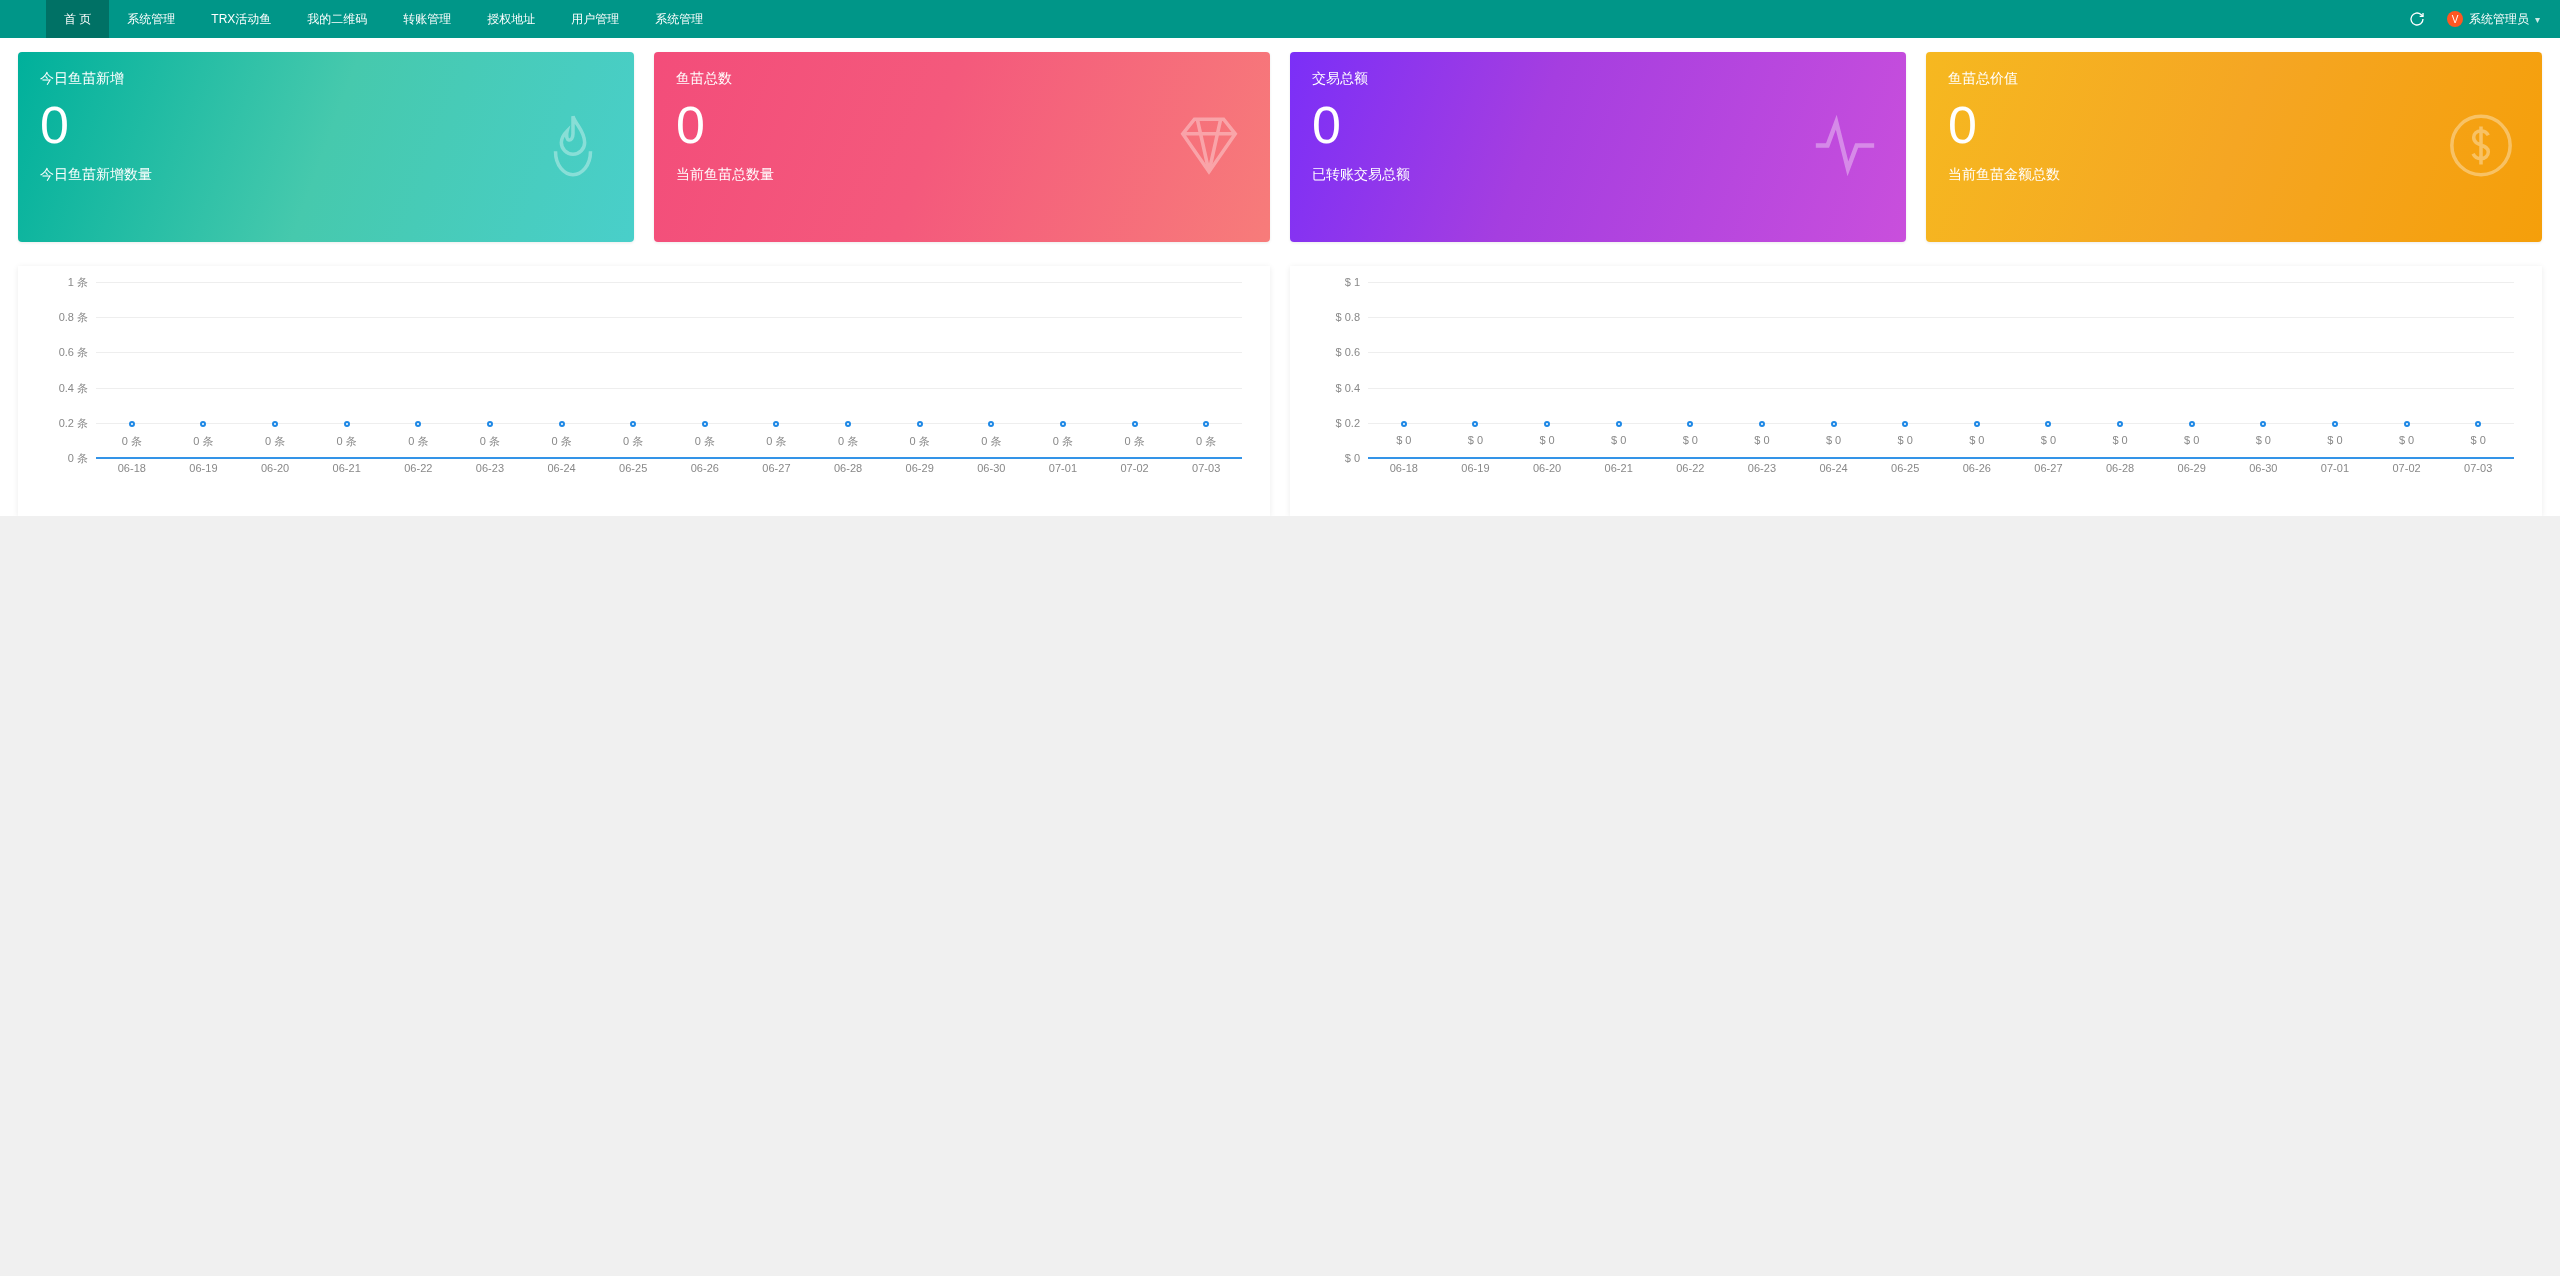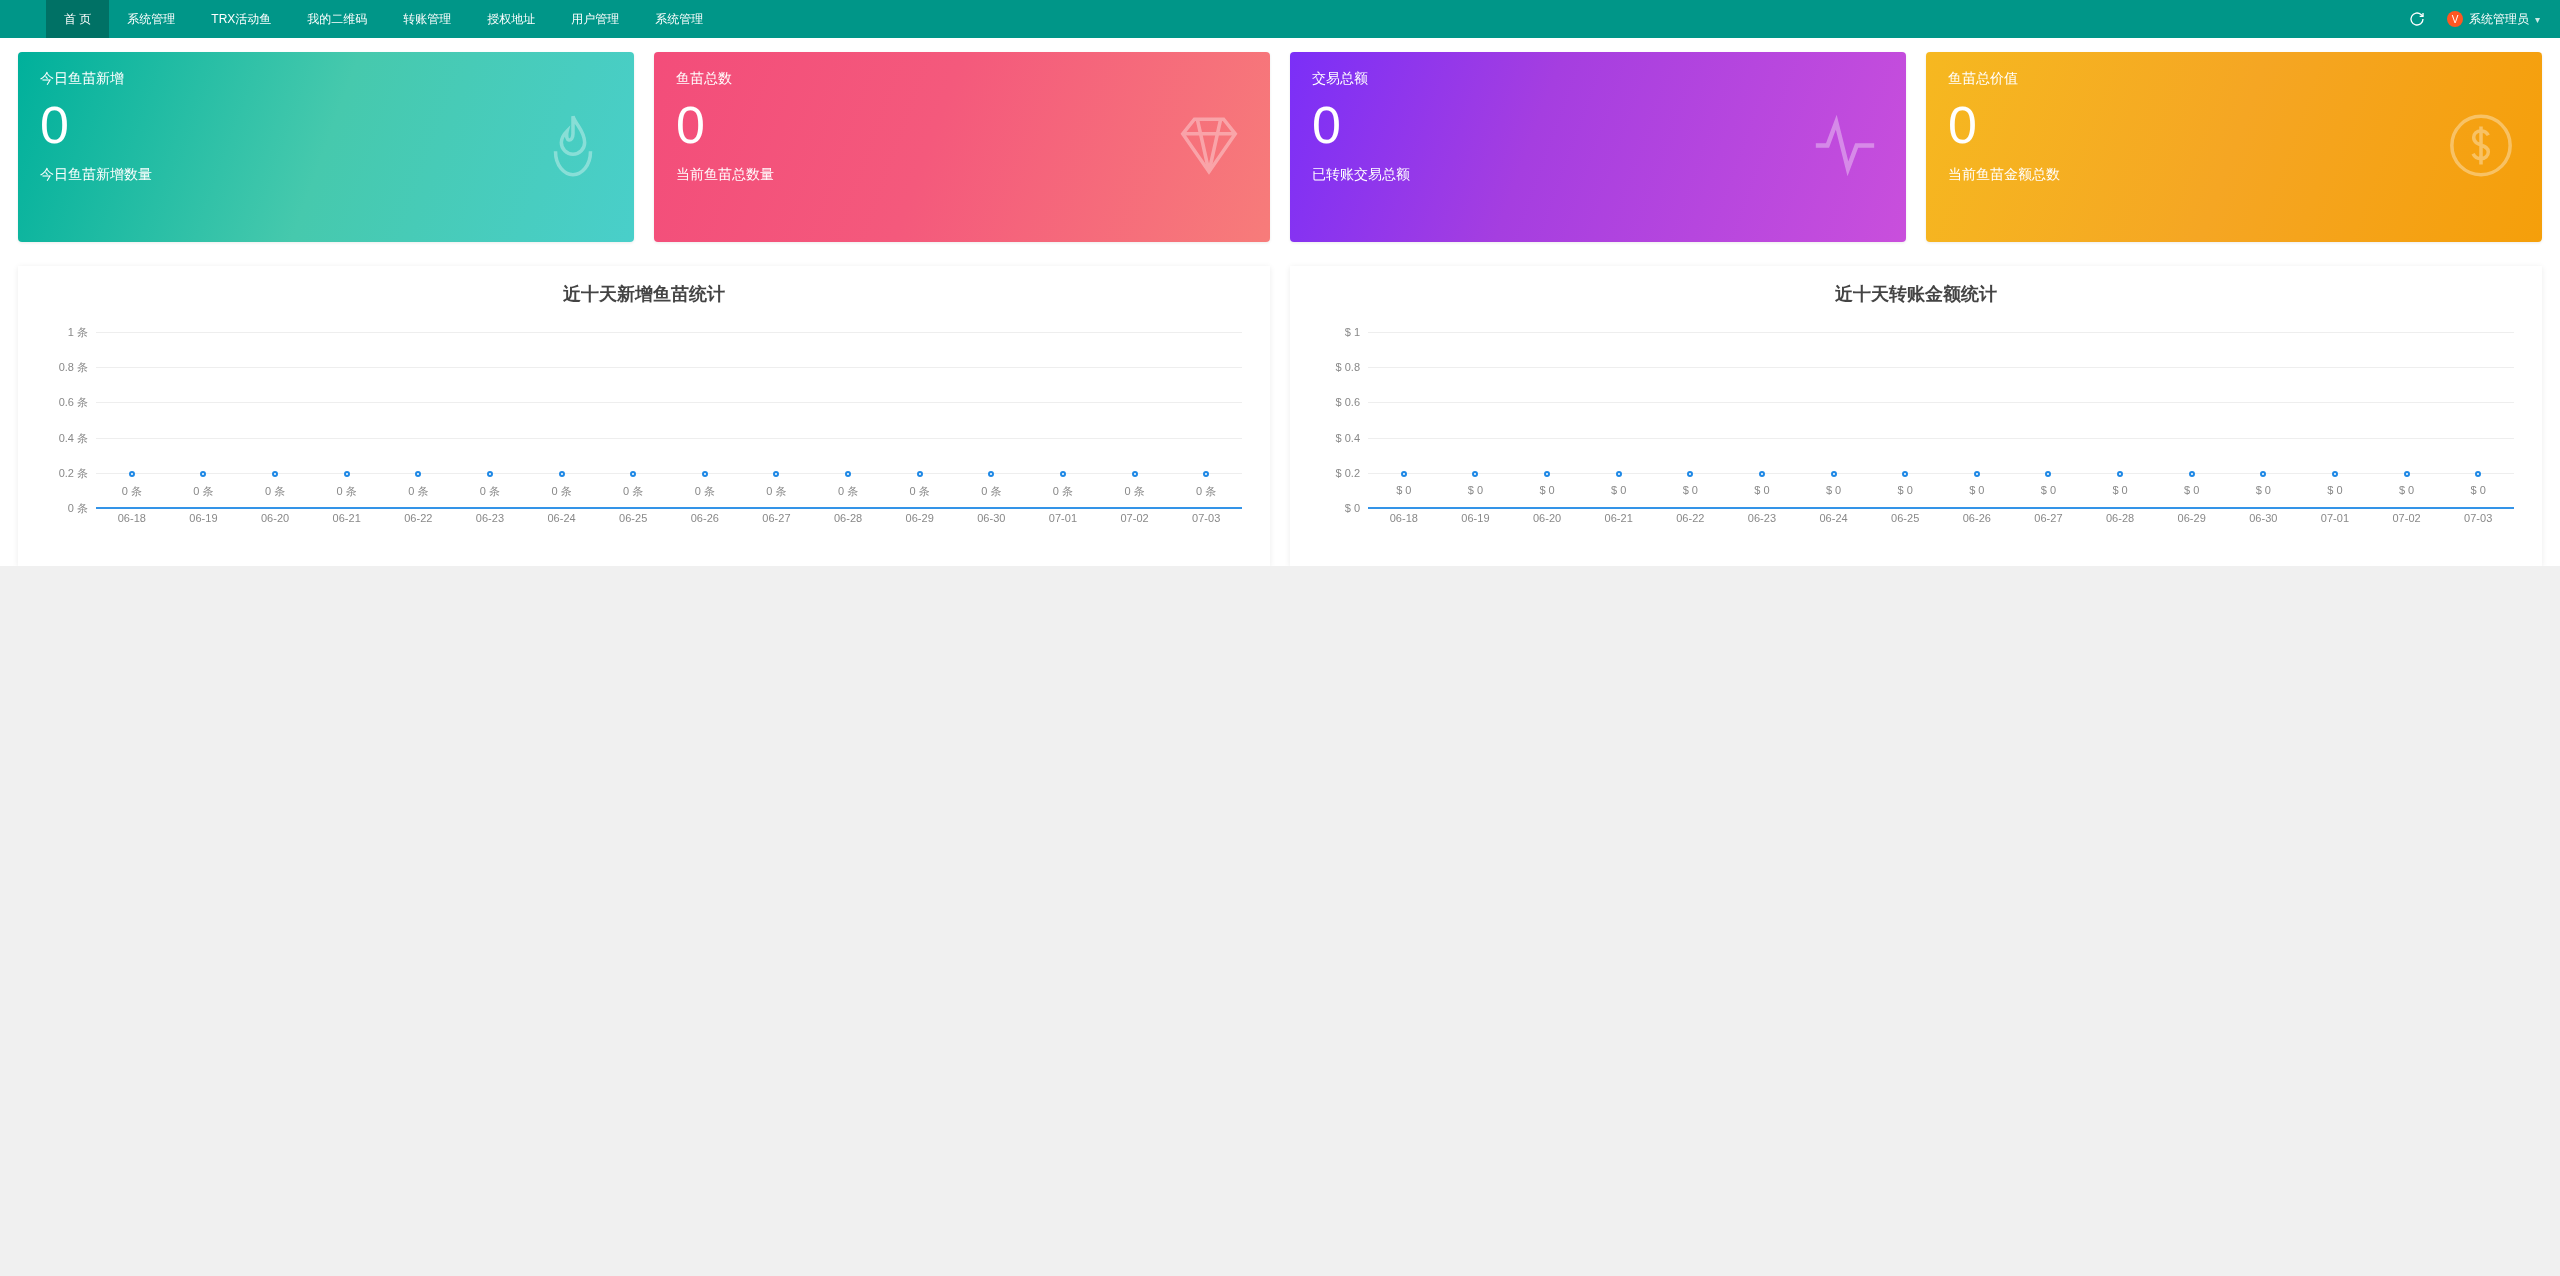--- a/index.html
+++ b/index.html
@@ -118,21 +118,20 @@
         <div class="desc">当前鱼苗金额总数</div>
         <div class="bg-icon"><svg viewBox="0 0 24 24" fill="none" stroke="#fff" stroke-width="1.2">
             <circle cx="12" cy="12" r="10"></circle>
             <path d="M14.5 8.5C14 7.5 13 7 12 7c-1.5 0-2.5 1-2.5 2.2 0 3.3 5 2 5 5 0 1.4-1.2 2.3-2.5 2.3-1.2 0-2.2-.6-2.7-1.7M12 5.5v13"></path>
           </svg></div>
       </div>
     </div>
 
   <div class="chart-row" id="chart-row">
       <div class="chart-panel">
-        <div class="chart-title">近十天新增鱼苗统计</div>
         <div class="chart-area">
           <div class="y-axis">
             <div class="y-tick" style="top: 0%;">1 条</div>
             <div class="y-tick" style="top: 20%;">0.8 条</div>
             <div class="y-tick" style="top: 40%;">0.6 条</div>
             <div class="y-tick" style="top: 60%;">0.4 条</div>
             <div class="y-tick" style="top: 80%;">0.2 条</div>
             <div class="y-tick" style="top: 100%;">0 条</div>
           </div>
           <div class="grid">
@@ -222,21 +221,20 @@
             </div>
             <div class="x-tick">
               <div class="pt-label">0 条</div>
               <div class="dot"></div>
               <div style="margin-top: 4px;">07-03</div>
             </div>
           </div>
         </div>
       </div>
       <div class="chart-panel">
-        <div class="chart-title">近十天转账金额统计</div>
         <div class="chart-area">
           <div class="y-axis">
             <div class="y-tick" style="top: 0%;">$ 1</div>
             <div class="y-tick" style="top: 20%;">$ 0.8</div>
             <div class="y-tick" style="top: 40%;">$ 0.6</div>
             <div class="y-tick" style="top: 60%;">$ 0.4</div>
             <div class="y-tick" style="top: 80%;">$ 0.2</div>
             <div class="y-tick" style="top: 100%;">$ 0</div>
           </div>
           <div class="grid">

